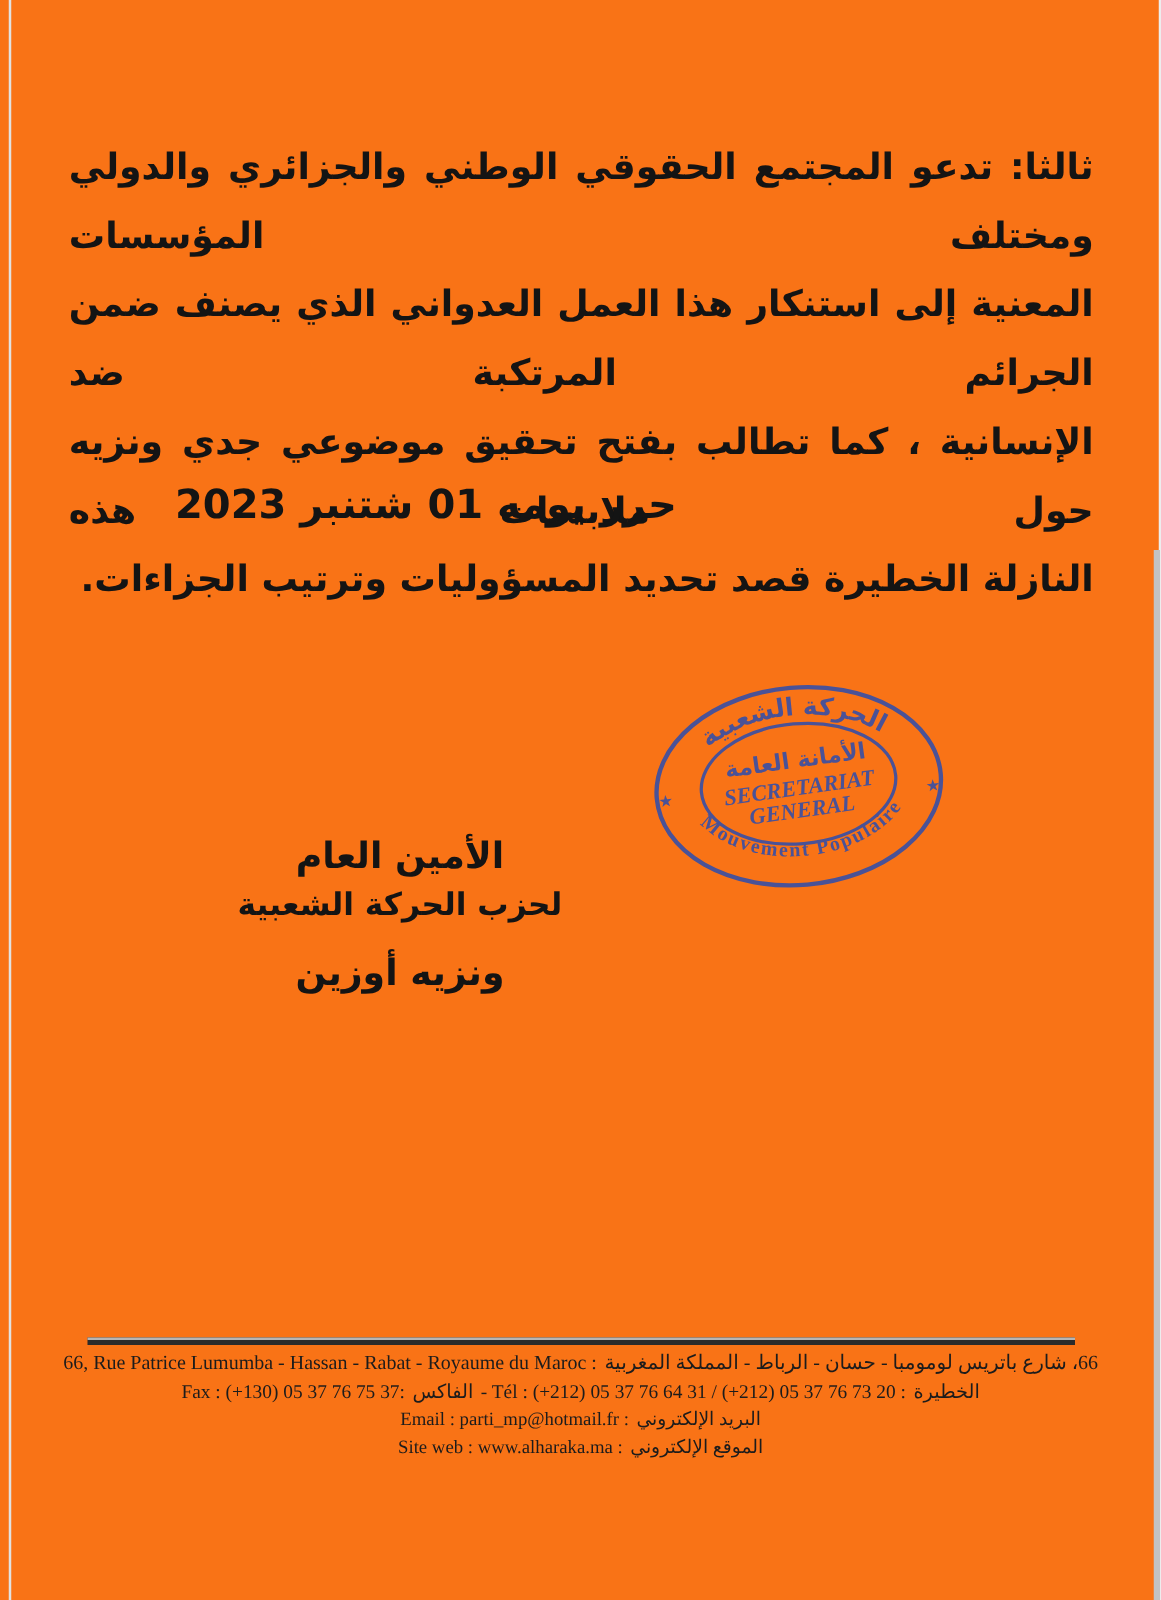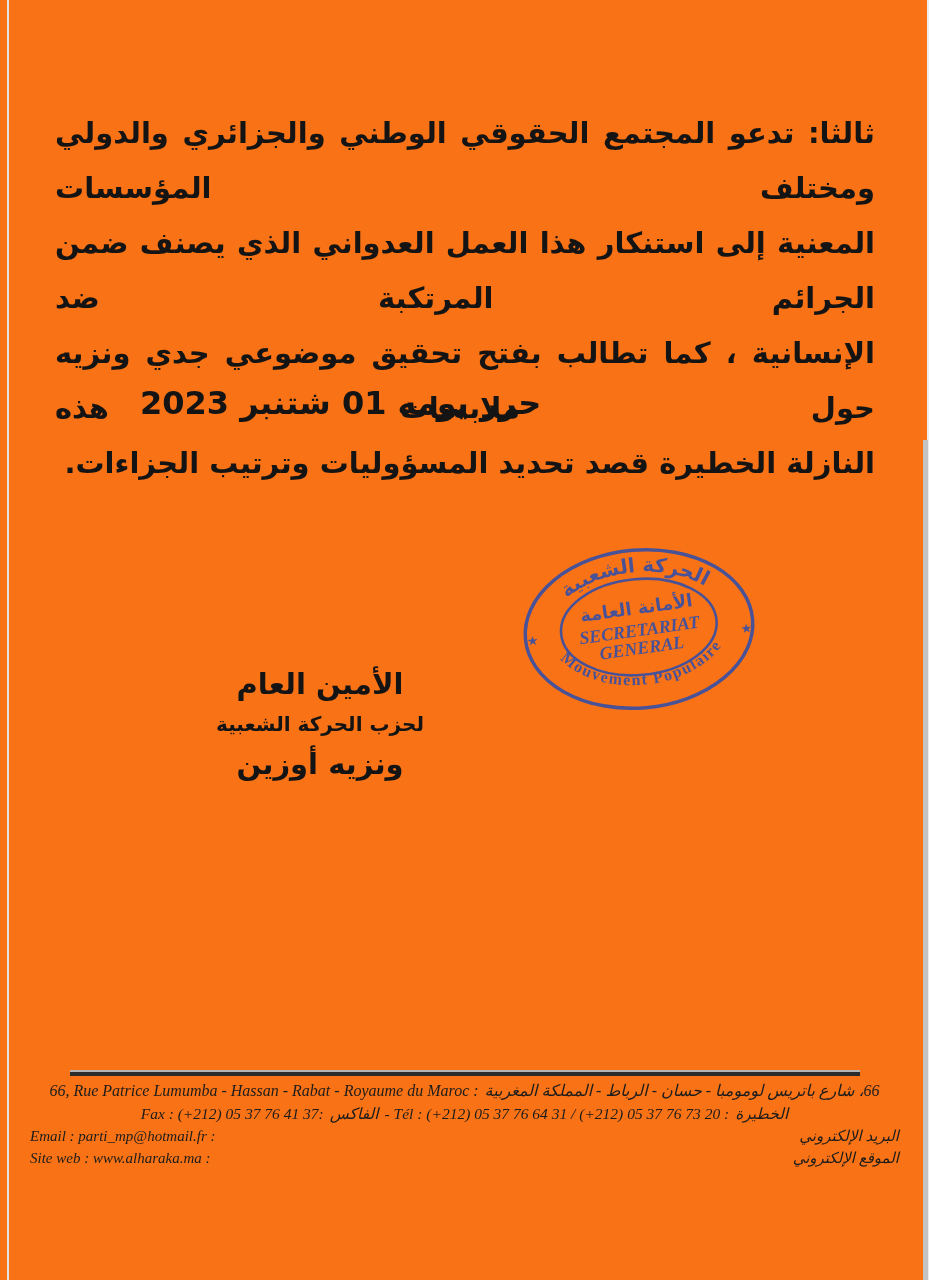--- a/index.html
+++ b/index.html
@@ -30,39 +30,39 @@
   
   .stamp{position:absolute;left:518px;top:540px;width:242px;height:178px;transform:rotate(-5deg);opacity:.92;}
   .stamp svg{display:block;}
 
   
   .signature{
     position:absolute;left:150px;top:664px;width:340px;text-align:center;direction:rtl;
     font-weight:700;
   }
   .sig-title{font-size:29px;line-height:40px;}
-  .sig-org{font-size:20px;line-height:40px;}
+  .sig-org{font-size:25px;line-height:40px;margin-bottom:14px;}
   .sig-name{font-size:29px;line-height:40px;}
 
   
   .footer-rule{
     position:absolute;left:70px;top:1070px;width:790px;height:4px;background:#2b2b2b;
     border-top:2px solid #b5b5b5;
   }
   .footer{
     position:absolute;left:30px;right:30px;top:1079px;
     font-family:"Liberation Serif","DejaVu Serif",serif;color:#1c1c1c;
   }
   .f-line{
     display:flex;justify-content:center;align-items:baseline;gap:6px;
-    line-height:23px;white-space:nowrap;font-style:italic;
+    line-height:23px;white-space:nowrap;
   }
   .f-line1{font-size:16px;}
   .f-line2{font-size:15.5px;}
-  .f-line3,.f-line4{font-size:15px;line-height:22px;justify-content:space-between;}
+  .f-line3,.f-line4{font-size:15px;line-height:22px;}
   .f-ar{direction:rtl;unicode-bidi:isolate;}
 </style>
 </head>
 <body>
 
 <div class="page">
 
   <div class="edge-left"></div>
   <div class="edge-right"></div>
   <div class="edge-right-strip"></div>
@@ -107,21 +107,21 @@
   </div>
 
   <div class="footer-rule"></div>
 
   <div class="footer">
     <div class="f-line f-line1">
       <span>66, Rue Patrice Lumumba - Hassan - Rabat - Royaume du Maroc :</span>
       <span class="f-ar">66، شارع باتريس لومومبا - حسان - الرباط - المملكة المغربية</span>
     </div>
     <div class="f-line f-line2">
-      <span>Fax : (+212) 05 37 76 41 37:</span>
+      <span>Fax : (+130) 05 37 76 75 37:</span>
       <span class="f-ar">الفاكس</span>
       <span>- Tél : (+212) 05 37 76 64 31 / (+212) 05 37 76 73 20 :</span>
       <span class="f-ar">الخطيرة</span>
     </div>
     <div class="f-line f-line3">
       <span>Email : parti_mp@hotmail.fr :</span>
       <span class="f-ar">البريد الإلكتروني</span>
     </div>
     <div class="f-line f-line4">
       <span>Site web : www.alharaka.ma :</span>

